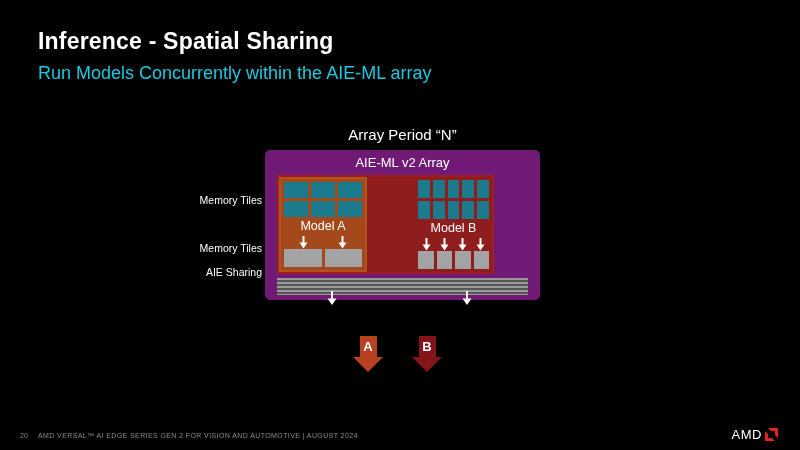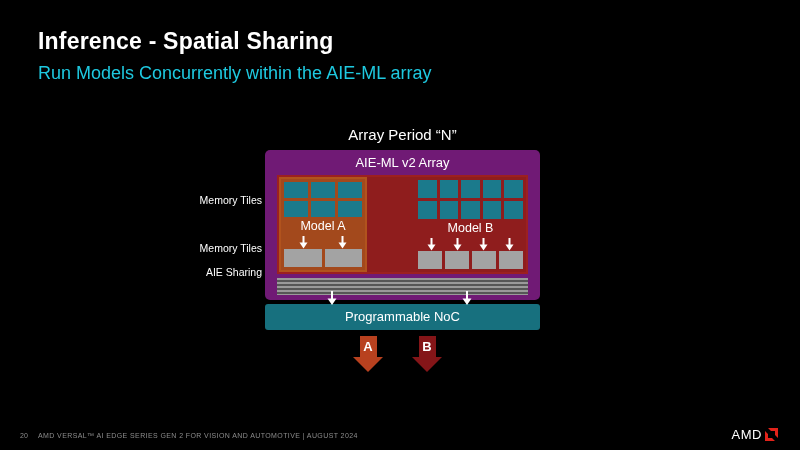--- a/index.html
+++ b/index.html
@@ -23,21 +23,21 @@
   .subtitle{position:absolute;left:38px;top:63px;font-size:18px;color:var(--accent);}
   .frame-period{position:absolute;left:265px;top:126px;width:275px;text-align:center;font-size:15px;}
 
   .side-label{position:absolute;left:198px;width:64px;text-align:right;font-size:10.5px;line-height:1.2;color:#fff;}
   .side-compute{top:194px;}
   .side-memory{top:242px;}
   .side-aie{top:266px;}
 
   .array-box{position:absolute;left:265px;top:150px;width:275px;height:150px;background:#701a75;border-radius:5px;}
   .array-title{text-align:center;font-size:13px;padding-top:5px;color:#fff;}
-  .red-box{position:absolute;left:12px;top:25px;width:251px;height:99px;display:flex;background:var(--model-b-red);border:2px solid #9c2020;gap:48px;}
+  .red-box{position:absolute;left:12px;top:25px;width:217px;height:99px;display:flex;background:var(--model-b-red);border:2px solid #9c2020;gap:48px;}
   .model-region{display:flex;flex-direction:column;padding:3px;gap:3px;}
   .model-a{width:88px;background:var(--model-a-bg);border:2px solid var(--model-a-border);}
   .model-b{flex:1;background:var(--model-b-red);}
   .compute-row{display:flex;gap:3px;flex:1;min-height:0;}
   .tile-c{flex:1;background:var(--tile-teal);}
   .model-label{height:13px;line-height:13px;text-align:center;font-size:12.5px;color:#fff;white-space:nowrap;}
   .arrow-row{height:10px;display:flex;justify-content:space-around;align-items:flex-start;}
   .memory-row{display:flex;gap:3px;height:18px;}
   .tile-m{flex:1;background:var(--mem-gray);}
   .aie-control{position:absolute;left:12px;top:128px;width:251px;height:17px;
@@ -163,21 +163,20 @@
 
   <svg class="noc-arrow noc-arrow-1" width="10" height="15" viewBox="0 0 10 15">
       <rect x="4" y="0" width="2" height="8" fill="#fff"></rect>
       <polygon points="0.5,7.5 9.5,7.5 5,14" fill="#fff"></polygon>
     </svg>
   <svg class="noc-arrow noc-arrow-2" width="10" height="15" viewBox="0 0 10 15">
       <rect x="4" y="0" width="2" height="8" fill="#fff"></rect>
       <polygon points="0.5,7.5 9.5,7.5 5,14" fill="#fff"></polygon>
     </svg>
 
-  <div class="noc-bar">Programmable NoC</div>
 
   <div class="block-arrow arrow-a-pos">
     <div class="ba-body">A</div>
     <div class="ba-head"></div>
   </div>
   <div class="block-arrow arrow-b-pos">
     <div class="ba-body">B</div>
     <div class="ba-head"></div>
   </div>
 

